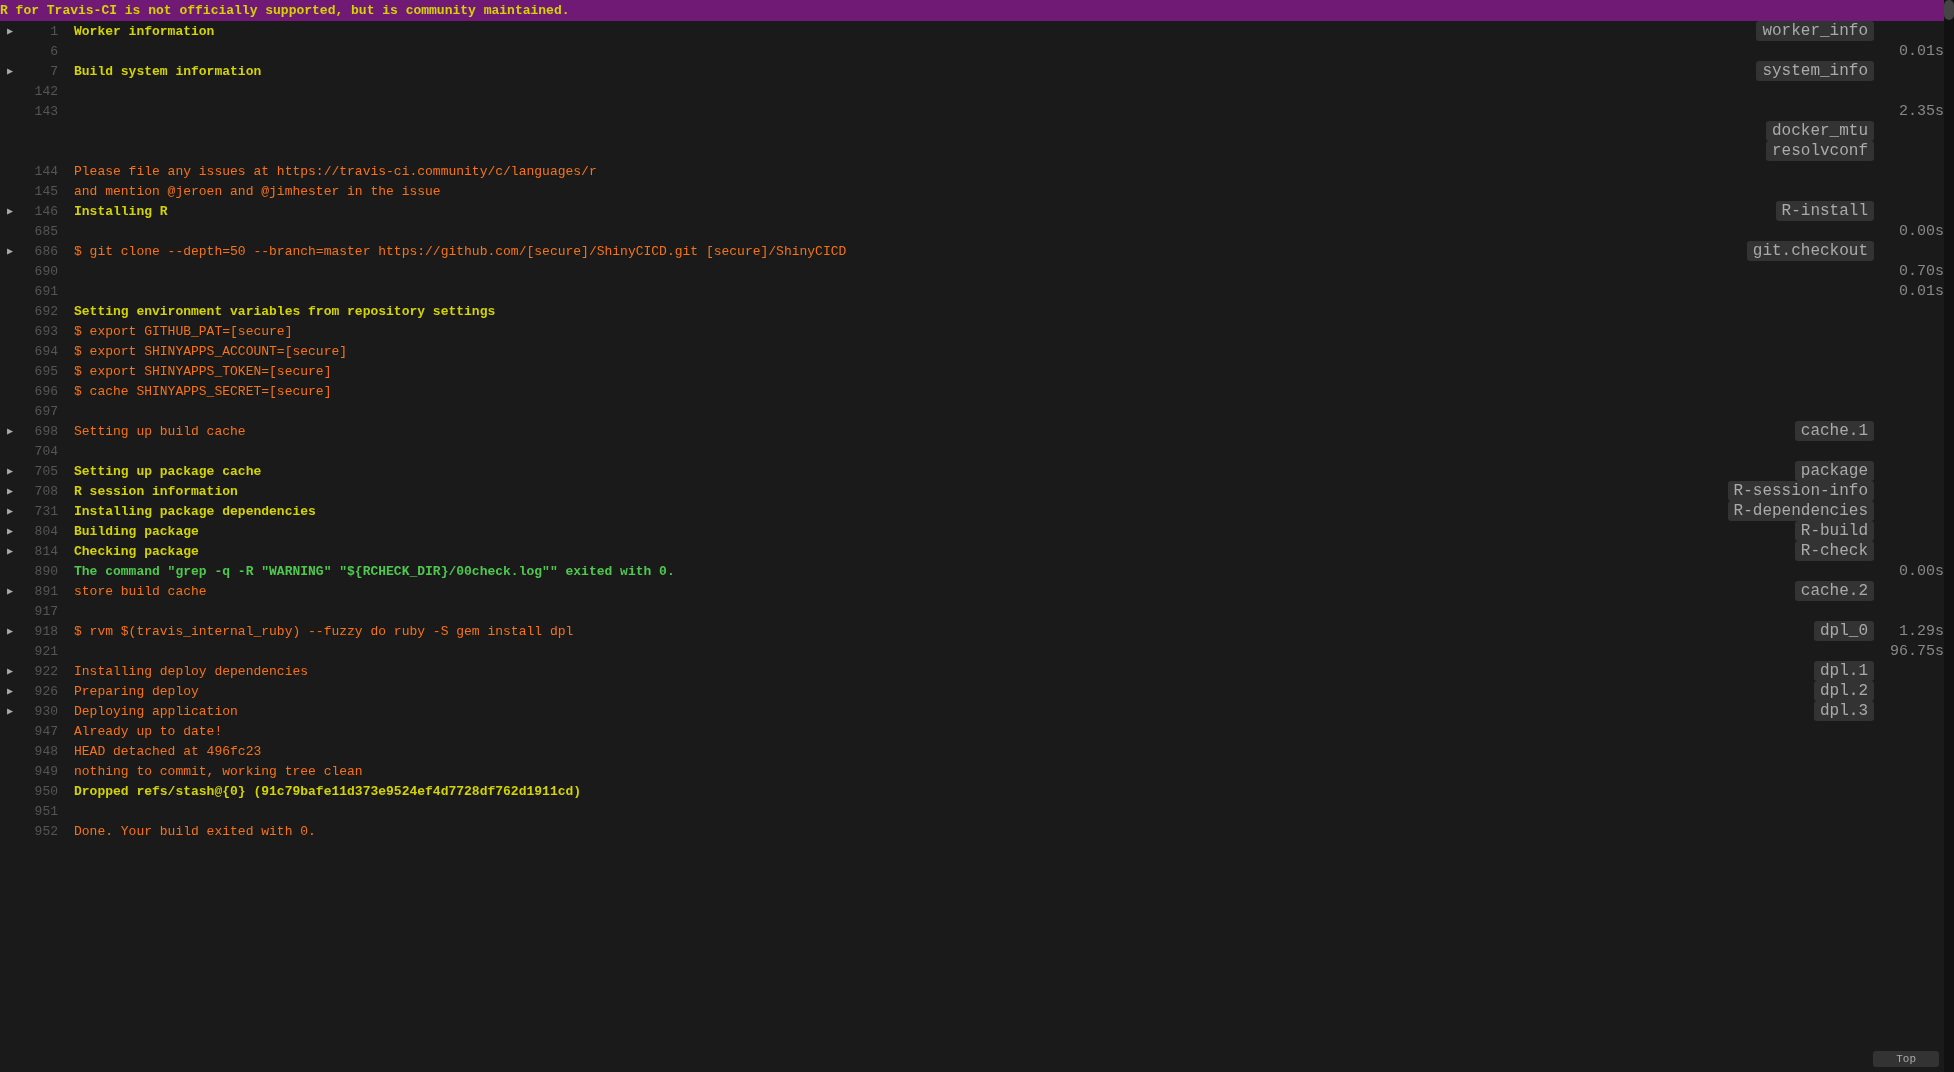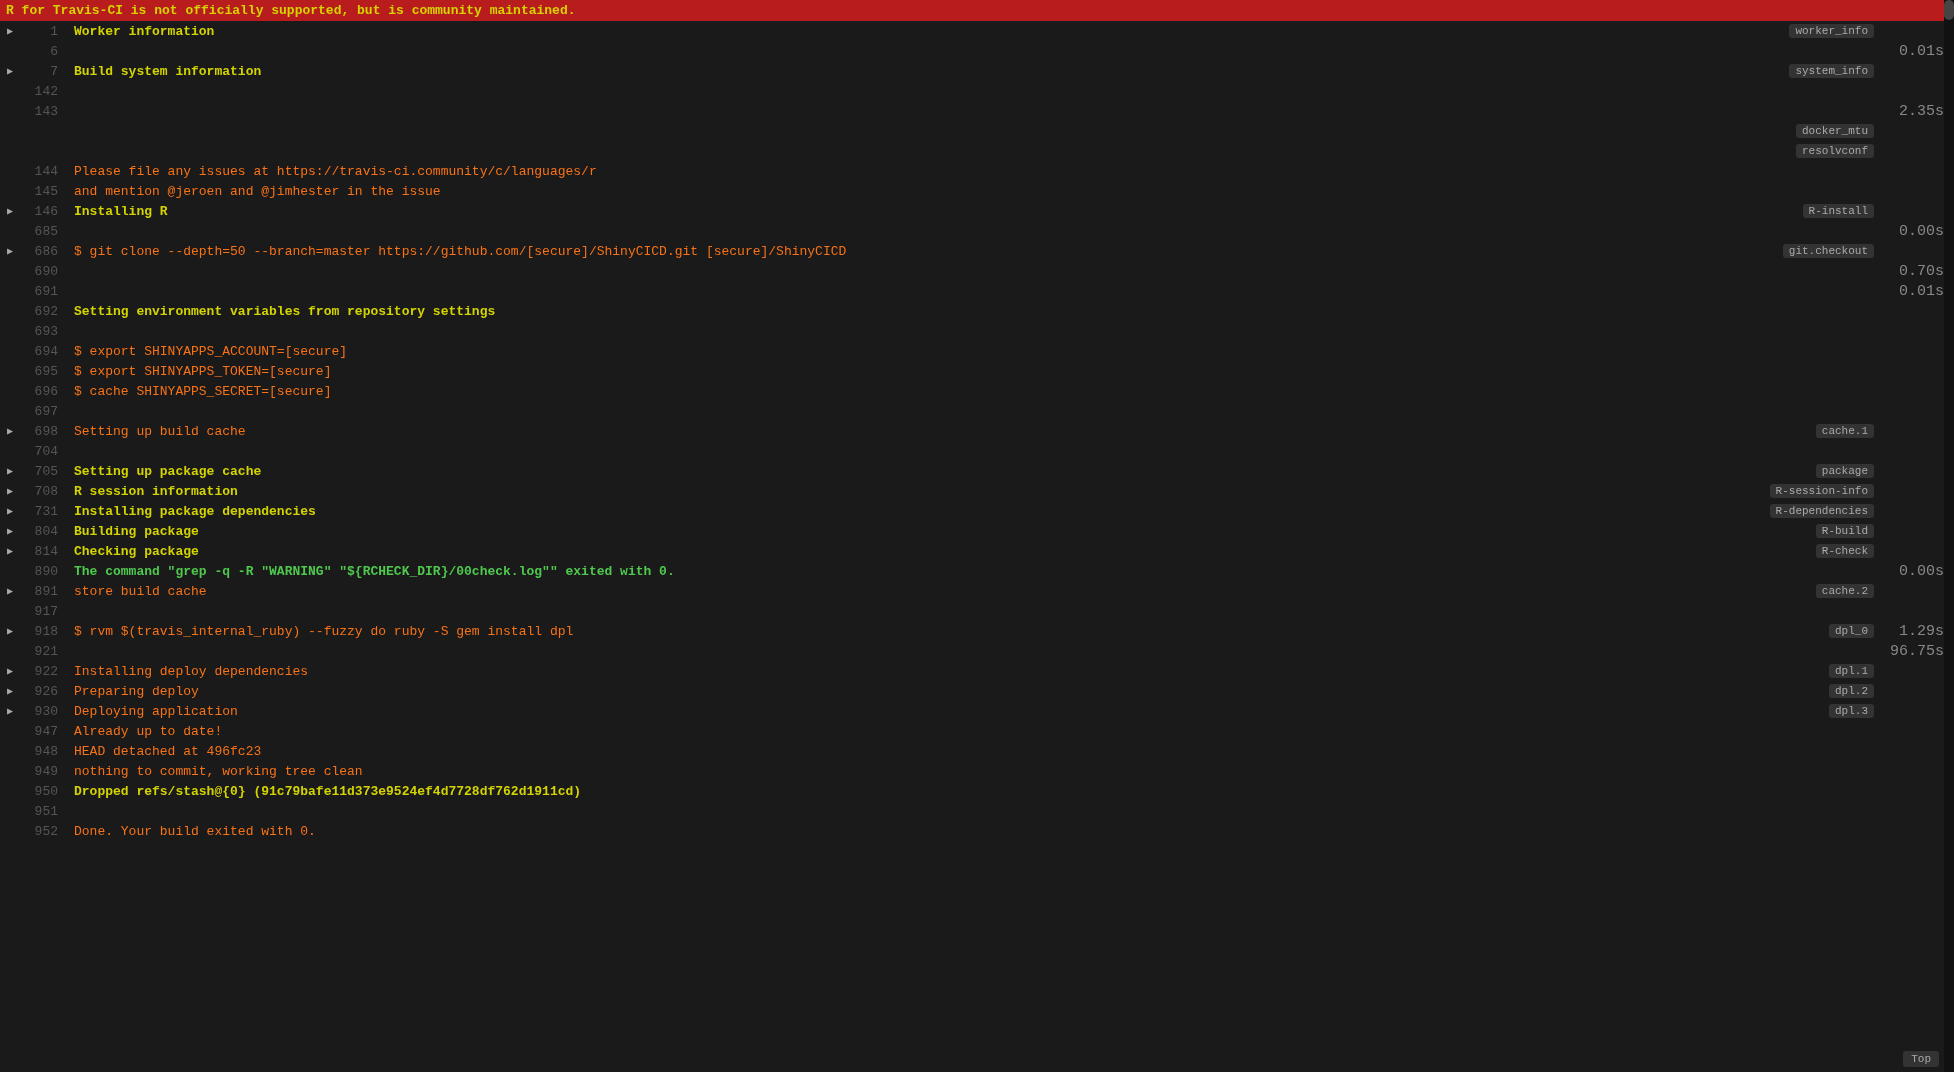--- a/index.html
+++ b/index.html
@@ -48,40 +48,40 @@
       padding-left: 4px;
       white-space: pre;
     }
     .label-tag {
       position: absolute;
       right: 80px;
       background: #333;
       color: #aaa;
       padding: 1px 6px;
       border-radius: 3px;
-      font-size: 11px;
+      font-size: 16px;
       cursor: pointer;
       margin-left: 35px;
     }
     .time-tag {
       position: absolute;
       right: 10px;
       color: #888;
       font-size: 15px;
       min-width: 55px;
       text-align: right;
     }
     .text-yellow { color: #d4d400; font-weight: bold; }
     .text-green { color: #4ec94e; font-weight: bold; }
     .text-normal { color: #f97316; }
     .top-notice {
-      background: #b91c1c;
+      background: #701a75;
       color: #d4d400;
       font-weight: bold;
-      padding: 3px 6px;
+      padding: 3px 0;
       font-size: 13px;
     }
     .scrollbar-track {
       position: absolute;
       right: 0;
       top: 0;
       width: 10px;
       height: 100%;
       background: #111;
     }
@@ -93,21 +93,21 @@
       height: 20px;
       background: #444;
       border-radius: 5px;
     }
     .top-btn {
       position: absolute;
       bottom: 5px;
       right: 15px;
       background: #333;
       color: #aaa;
-      padding: 2px 8px;
+      padding: 2px 23px;
       border-radius: 3px;
       font-size: 11px;
       cursor: pointer;
     }
   </style>
 </head>
 <body>
 
 <div class="log-container">
 
@@ -198,20 +198,21 @@
         <div class="time-tag">0.01s</div>
       </div>
       <div class="log-line">
         <div class="toggle-btn"></div>
         <div class="line-num">692</div>
         <div class="line-content text-yellow">Setting environment variables from repository settings</div>
       </div>
       <div class="log-line">
         <div class="toggle-btn"></div>
         <div class="line-num">693</div>
+        <div class="line-content text-normal">$ export GITHUB_PAT=[secure]</div>
       </div>
       <div class="log-line">
         <div class="toggle-btn"></div>
         <div class="line-num">694</div>
         <div class="line-content text-normal">$ export SHINYAPPS_ACCOUNT=[secure]</div>
       </div>
       <div class="log-line">
         <div class="toggle-btn"></div>
         <div class="line-num">695</div>
         <div class="line-content text-normal">$ export SHINYAPPS_TOKEN=[secure]</div>

